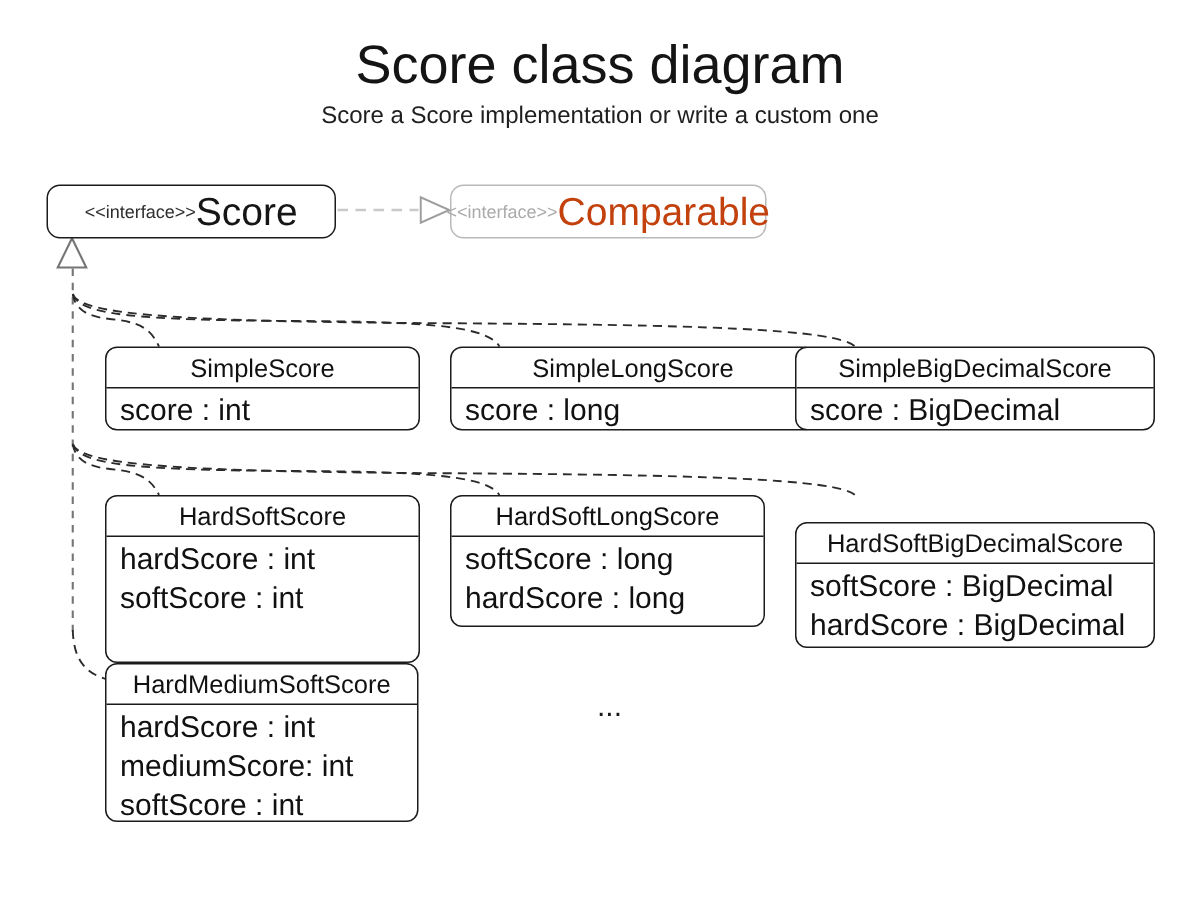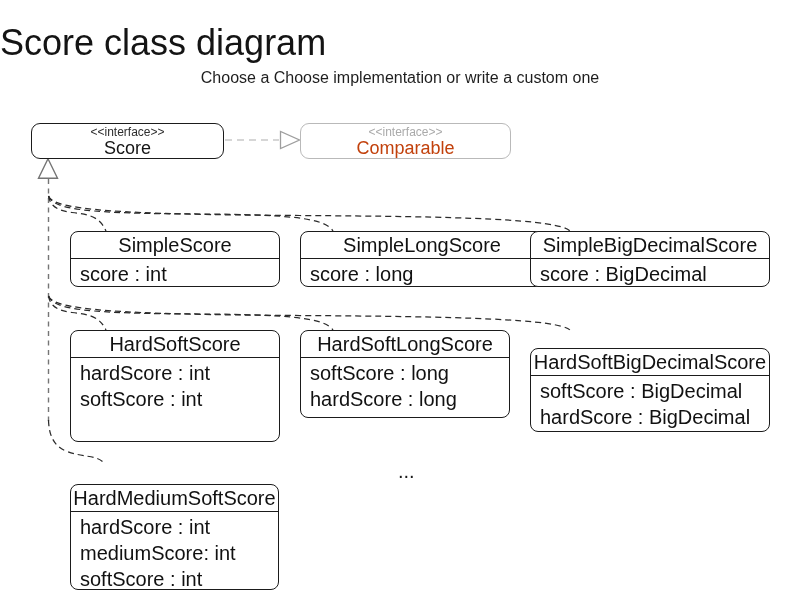--- a/index.html
+++ b/index.html
@@ -6,54 +6,54 @@
   .canvas {
     position: relative;
     width: 800px; height: 600px;
     background: #ffffff;
     font-family: "Liberation Sans", sans-serif;
     color: #111111;
     overflow: hidden;
   }
   .title {
     position: absolute; top: 22px; left: 0; width: 100%;
-    text-align: left; font-size: 36px; color: #141414;
+    text-align: center; font-size: 36px; color: #141414;
   }
   .subtitle {
     position: absolute; top: 69px; left: 0; width: 100%;
     text-align: center; font-size: 16px; color: #1e1e1e;
   }
   svg.connectors {
     position: absolute; top: 0; left: 0; width: 800px; height: 600px;
     pointer-events: none;
   }
   .iface {
     position: absolute; box-sizing: border-box;
     height: 36px;
     border: 1.7px solid #1b1b1b; border-radius: 9px;
     background: #ffffff;
-    display: flex; flex-direction: column; align-items: center; justify-content: center;
+    display: flex; flex-direction: row; align-items: center; justify-content: center;
     line-height: 1;
   }
   .iface .stereotype { font-size: 12px; color: #2e2e2e; margin-bottom: 1px; }
-  .iface .iface-name { font-size: 18px; color: #151515; }
+  .iface .iface-name { font-size: 26px; color: #151515; }
   .iface.muted { border-color: #b9b9b9; }
   .iface.muted .stereotype { color: #aaaaaa; }
   .iface.muted .iface-name { color: #c2410c; }
   .cls {
     position: absolute; box-sizing: border-box;
     border: 1.4px solid #1b1b1b; border-radius: 8px;
     background: #ffffff;
     display: flex; flex-direction: column;
   }
   .cls-name {
     flex: 0 0 auto;
     border-bottom: 1.4px solid #1b1b1b;
     text-align: center;
-    font-size: 20px; line-height: 25px;
+    font-size: 17px; line-height: 25px;
     padding: 1px 2px 0 2px;
     white-space: nowrap;
   }
   .cls-attrs {
     flex: 1 1 auto;
     padding: 2px 6px 2px 9px;
     text-align: left;
   }
   .attr {
     font-size: 20px; line-height: 26px; white-space: nowrap;
@@ -62,21 +62,21 @@
     position: absolute; left: 398px; top: 460px;
     font-size: 20px; color: #1a1a1a;
   }
 </style>
 </head>
 <body>
 
 <div class="canvas">
 
   <div class="title">Score class diagram</div>
-  <div class="subtitle">Choose a Choose implementation or write a custom one</div>
+  <div class="subtitle">Score a Score implementation or write a custom one</div>
 
   <svg class="connectors" viewBox="0 0 800 600">
 
     <g fill="none" stroke-width="1.4" stroke="#757575">
       <path d="M48.5 179 V 421" stroke-dasharray="5 4.5"></path>
       <path d="M48 158.8 L38.5 178.3 L57.5 178.3 Z" fill="#ffffff" stroke-dasharray="none"></path>
     </g>
 
     <g fill="none" stroke-width="1.25" stroke-dasharray="6 4" stroke="#2b2b2b">
       <path d="M48.5 196 C50 206, 58 211, 72 212.5 C92 214.5, 100 218, 106 231"></path>
@@ -144,21 +144,21 @@
   </div>
 
   <div class="cls" style="left:530px; top:348px; width:240px; height:84px;">
     <div class="cls-name">HardSoftBigDecimalScore</div>
     <div class="cls-attrs">
       <div class="attr">softScore : BigDecimal</div>
       <div class="attr">hardScore : BigDecimal</div>
     </div>
   </div>
 
-  <div class="cls" style="left:70px; top:484px; width:209px; height:106px;">
+  <div class="cls" style="left:70px; top:442px; width:209px; height:106px;">
     <div class="cls-name">HardMediumSoftScore</div>
     <div class="cls-attrs">
       <div class="attr">hardScore : int</div>
       <div class="attr">mediumScore: int</div>
       <div class="attr">softScore : int</div>
     </div>
   </div>
 
   <div class="ellipsis">...</div>
 

